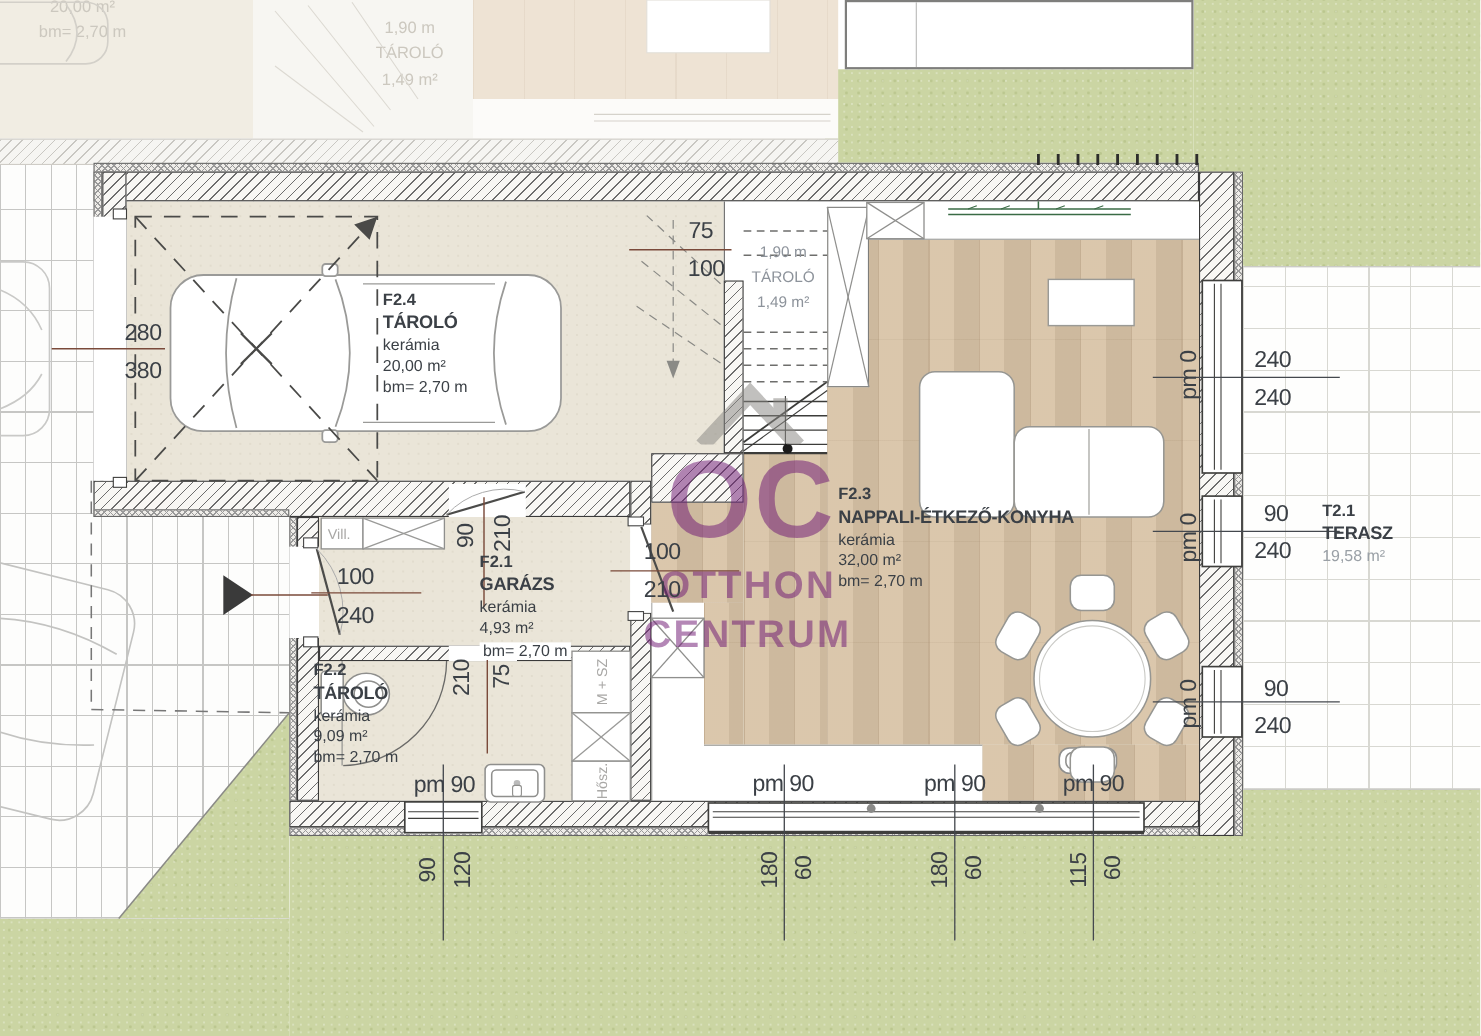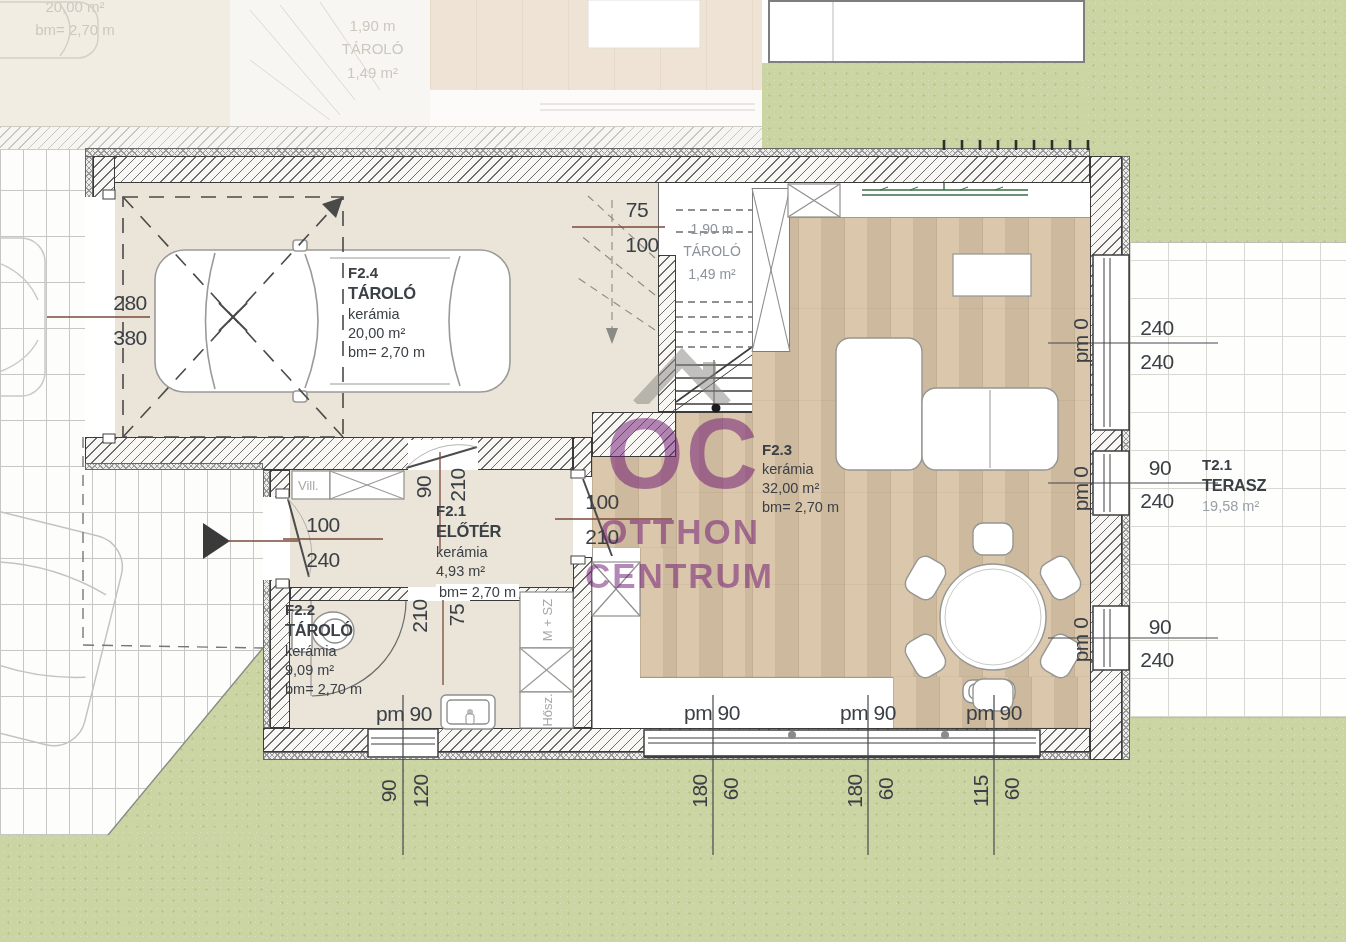--- a/index.html
+++ b/index.html
@@ -377,34 +377,35 @@
 
   <div class="abs rlabel" style="left:348px;top:263px;width:160px;">
     <div class="t1">F2.4</div>
     <div class="t2">TÁROLÓ</div>
     <div>kerámia</div>
     <div>20,00 m²</div>
     <div>bm= 2,70 m</div>
   </div>
   <div class="abs rlabel" style="left:436px;top:501px;width:160px;">
     <div class="t1">F2.1</div>
-    <div class="t2">ELŐTÉR</div>
+    <div class="t2">GARÁZS</div>
     <div>kerámia</div>
     <div>4,93 m²</div>
     <div style="margin-top:2px;"><span class="whitebg">bm= 2,70 m</span></div>
   </div>
   <div class="abs rlabel" style="left:285px;top:600px;width:160px;">
     <div class="t1">F2.2</div>
     <div class="t2">TÁROLÓ</div>
     <div>kerámia</div>
     <div>9,09 m²</div>
     <div>bm= 2,70 m</div>
   </div>
   <div class="abs rlabel" style="left:762px;top:440px;width:260px;">
     <div class="t1">F2.3</div>
+    <div class="t2">NAPPALI-ÉTKEZŐ-KONYHA</div>
     <div>kerámia</div>
     <div>32,00 m²</div>
     <div>bm= 2,70 m</div>
   </div>
   <div class="abs rlabel" style="left:1202px;top:455px;width:160px;">
     <div class="t1">T2.1</div>
     <div class="t2">TERASZ</div>
     <div class="terrarea">19,58 m²</div>
   </div>
   <div class="abs graylab" style="left:662px;top:218px;width:100px;">

